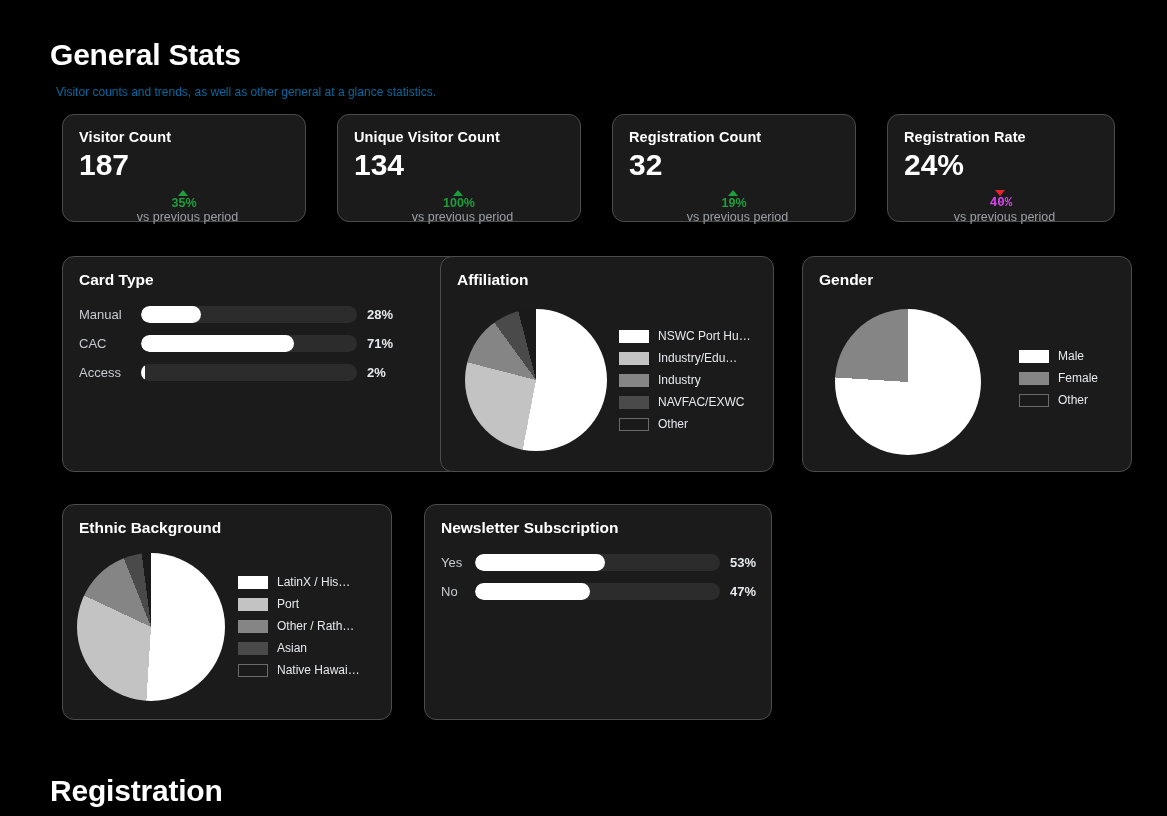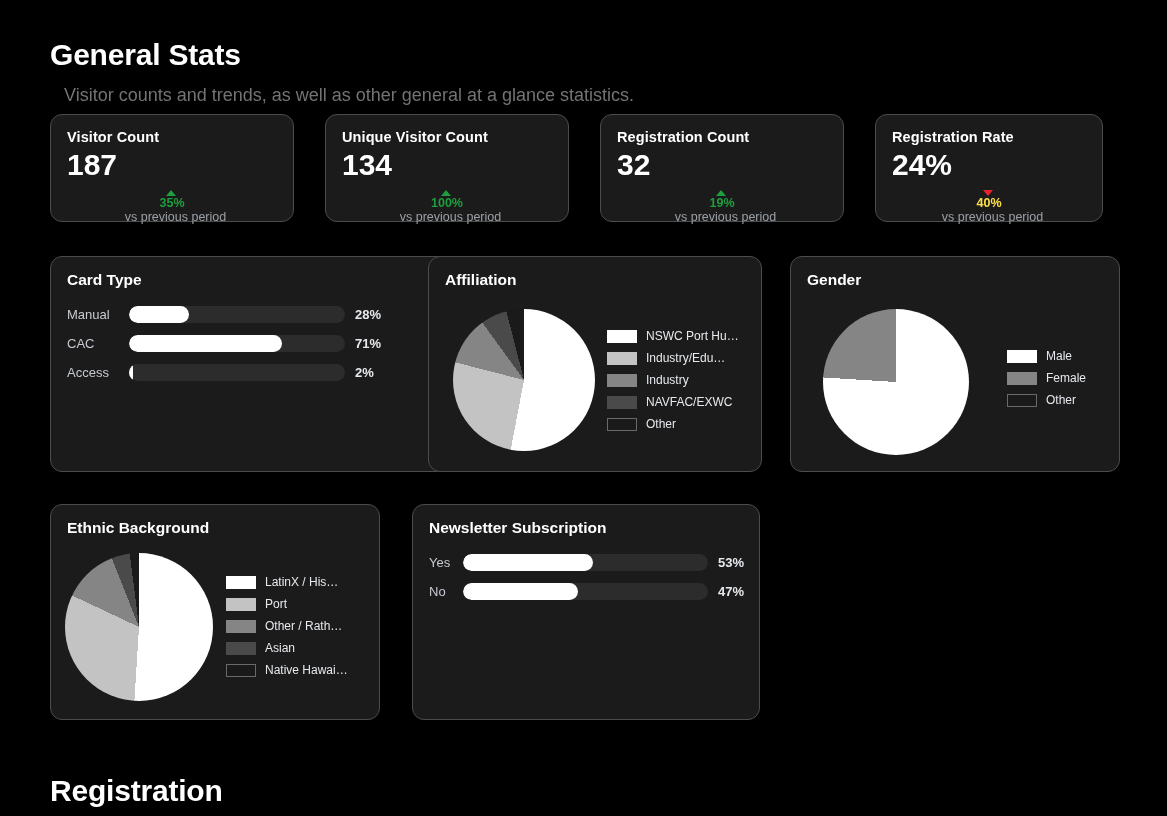--- a/index.html
+++ b/index.html
@@ -18,31 +18,32 @@
     position: absolute;
     font-size: 30px;
     font-weight: bold;
     color: #ffffff;
     letter-spacing: -0.2px;
   }
   #general-stats-title { left: 50px; top: 38px; }
   #registration-title  { left: 50px; top: 774px; }
   .section-sub {
     position: absolute;
-    left: 64px; top: 85px;
-    font-size: 18px;
-    color: #737373;
+    left: 56px; top: 85px;
+    font-size: 12px;
+    color: #0369a1;
   }
 
   
   .card {
     position: absolute;
     background: #1b1b1b;
     border: 1px solid #4c4c4c;
     border-radius: 12px;
+    margin-left: 12px;
   }
 
   
   .stat-card { height: 108px; top: 114px; padding: 14px 16px 0 16px; }
   .stat-label {
     font-size: 14.5px;
     font-weight: bold;
     color: #ffffff;
     letter-spacing: 0.1px;
   }
@@ -66,21 +67,21 @@
     border-right: 5px solid transparent;
     border-bottom: 6px solid #1e9e3e;
   }
   .tri.down {
     border-left: 5px solid transparent;
     border-right: 5px solid transparent;
     border-top: 6px solid #e8232a;
   }
   .delta-pct { font-weight: bold; }
   .delta-pct.up { color: #1e9e3e; }
-  .delta-pct.down { color: #fde047; }
+  .delta-pct.down { color: #d946ef; font-family: Liberation Mono, monospace; }
   .delta-note { color: #9aa0a6; margin-left: 7px; }
 
   
   .panel-title {
     position: absolute;
     left: 16px; top: 14px;
     font-size: 15.5px;
     font-weight: bold;
     color: #ffffff;
   }

